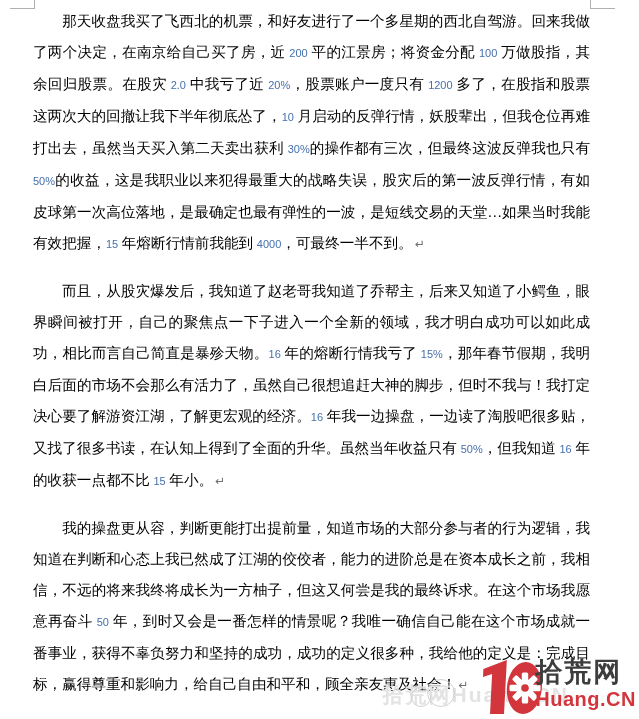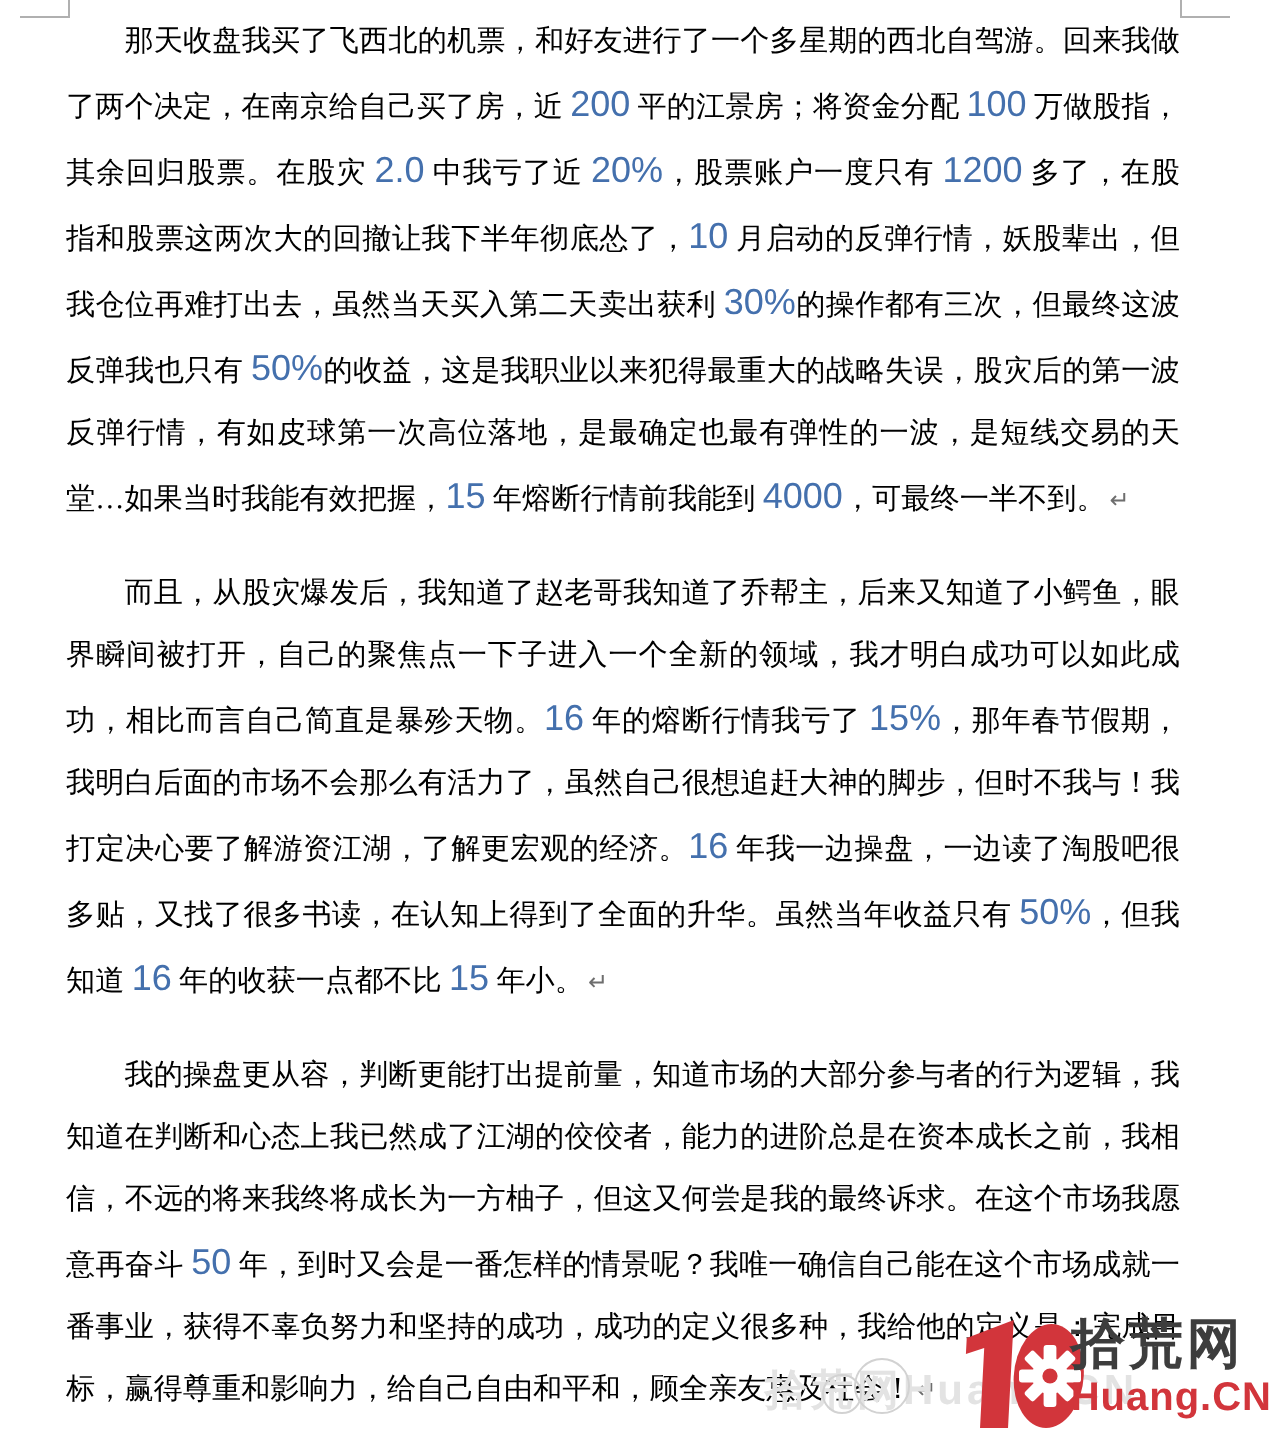--- a/index.html
+++ b/index.html
@@ -19,21 +19,21 @@
   .doc{
     position:absolute;left:33px;top:6px;width:557px;
     font-size:14.6px;line-height:31px;text-align:justify;
     color:#000000;
   }
   .doc p{margin:0 0 16px 0;text-indent:2em;}
   .doc p.empty-para{text-indent:0;margin:-9px 0 0 0;}
   .num{
     color:#4470ad;
     font-family:"Liberation Sans","DejaVu Sans",sans-serif;
-    font-size:18px;
+    font-size:11px;
   }
   .pilcrow{
     color:#6e6e6e;font-size:12px;
     font-family:"DejaVu Sans",sans-serif;
     padding-left:2px;
   }
 
   
   .watermark{
     position:absolute;right:3px;bottom:4px;height:58px;

